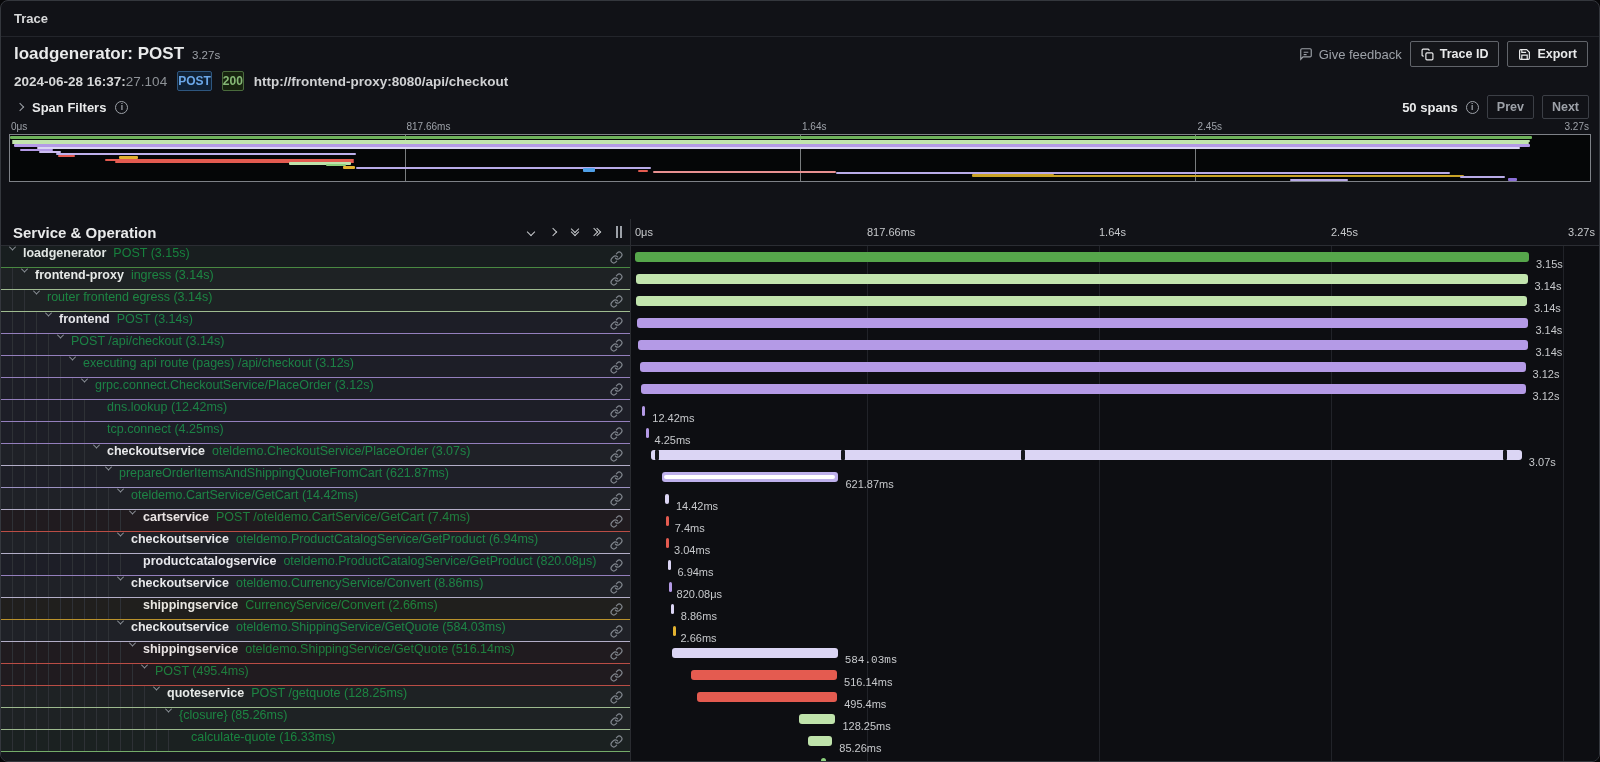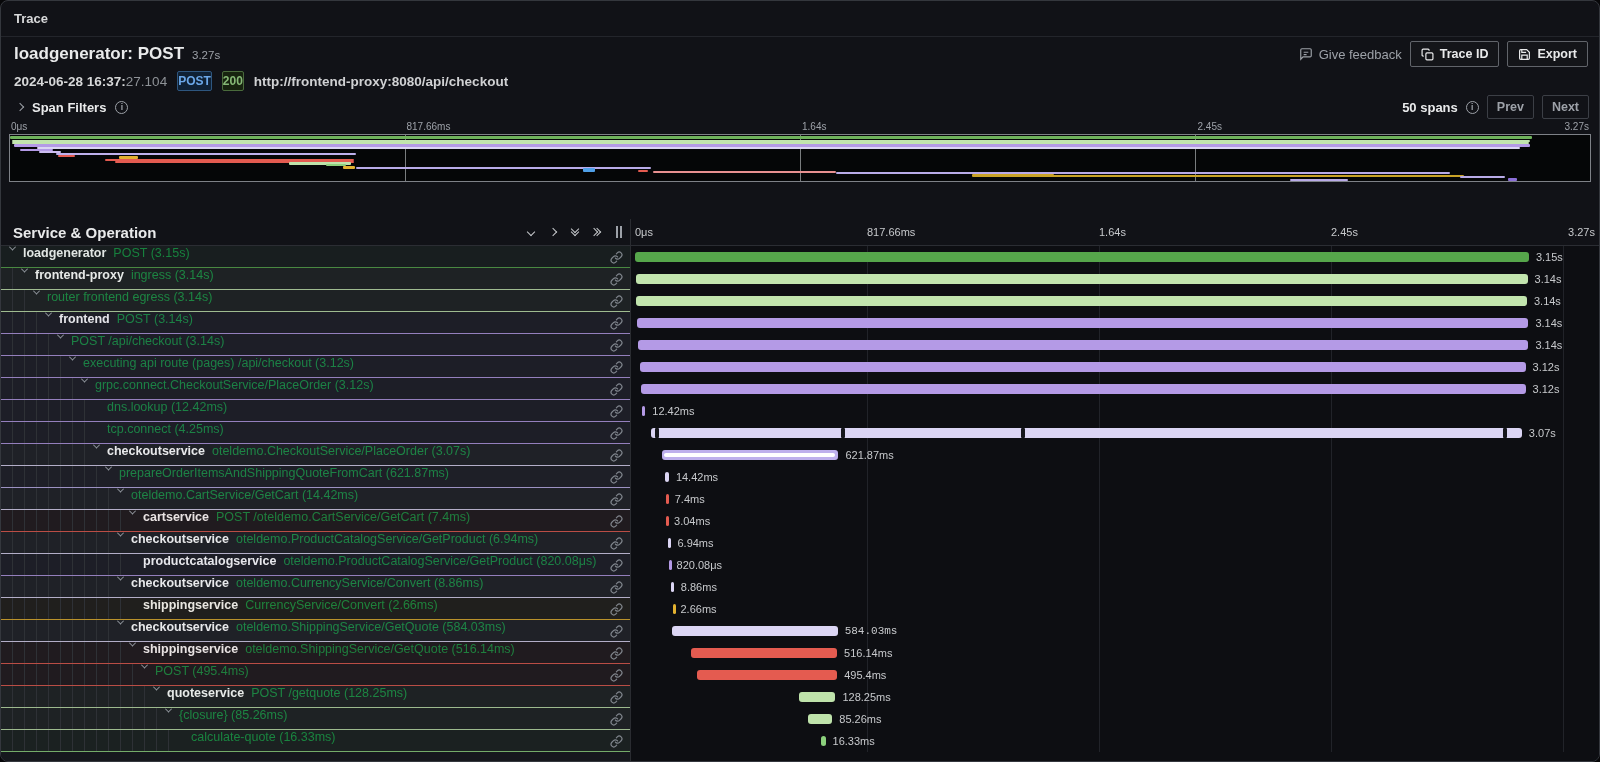--- a/index.html
+++ b/index.html
@@ -87,21 +87,21 @@
   .op  { font-size:12.5px; color:#15803d; white-space:nowrap; }
   .linkwrap { position:absolute; right:7px; top:4px; cursor:pointer; opacity:.85; }
 
   .rows-right { position:relative; }
   .tgrid { position:absolute; top:0; bottom:0; width:1px; background:#212329; }
   .trow { height:22px; position:relative; }
   .bar { position:absolute; top:6px; height:10px; border-radius:3px; cursor:pointer; }
   .bar.outlined::after { content:''; position:absolute; left:2px; right:3px; top:3px; bottom:3px;
                          background:#ffffff; border-radius:2px; }
   .notch { position:absolute; top:0; bottom:0; width:4px; background:#15161b; border-radius:1px; }
-  .dur { position:absolute; top:5px; font-size:11px; color:#c7c9cc; white-space:nowrap; }
+  .dur { position:absolute; top:12px; font-size:11px; color:#c7c9cc; white-space:nowrap; }
 </style>
 </head>
 <body>
 
 <div class="app">
 
   <div class="topbar">
     <span class="topbar-title">Trace</span>
   </div>
 
@@ -635,20 +635,24 @@
           </div>
           <div class="trow">
             <div class="bar" style="left: calc(0.611621% + 3.75535px); width: calc(95.3517% - 38.1407px); background: rgb(180, 154, 230);"></div>
             <div class="dur" style="left: calc(95.9633% - 27.3853px);">3.12s</div>
           </div>
           <div class="trow">
             <div class="bar" style="left: calc(0.733945% + 3.70642px); width: max(3px, 0.379817% - 0.151927px); background: rgb(180, 154, 230);"></div>
             <div class="dur" style="left: calc(1.11376% + 10.5545px);">12.42ms</div>
           </div>
           <div class="trow">
+            <div class="bar" style="left: calc(1.22324% + 3.5107px); width: max(3px, 0.129969% - 0.0519878px); background: rgb(180, 154, 230);"></div>
+            <div class="dur" style="left: calc(1.35321% + 10.4587px);">4.25ms</div>
+          </div>
+          <div class="trow">
             <div class="bar" style="left: calc(1.68196% + 3.32722px); width: calc(93.8838% - 37.5535px); background: rgb(219, 213, 244);">
               <div class="notch" style="left: 0.488599%;"></div>
               <div class="notch" style="left: 21.8241%;"></div>
               <div class="notch" style="left: 42.5081%;"></div>
               <div class="notch" style="left: 97.8827%;"></div>
             </div>
             <div class="dur" style="left: calc(95.5657% - 27.2263px);">3.07s</div>
           </div>
           <div class="trow">
             <div class="bar outlined" style="left: calc(2.9052% + 2.83792px); width: calc(19.0174% - 7.60697px); background: rgb(190, 176, 236);"></div>

